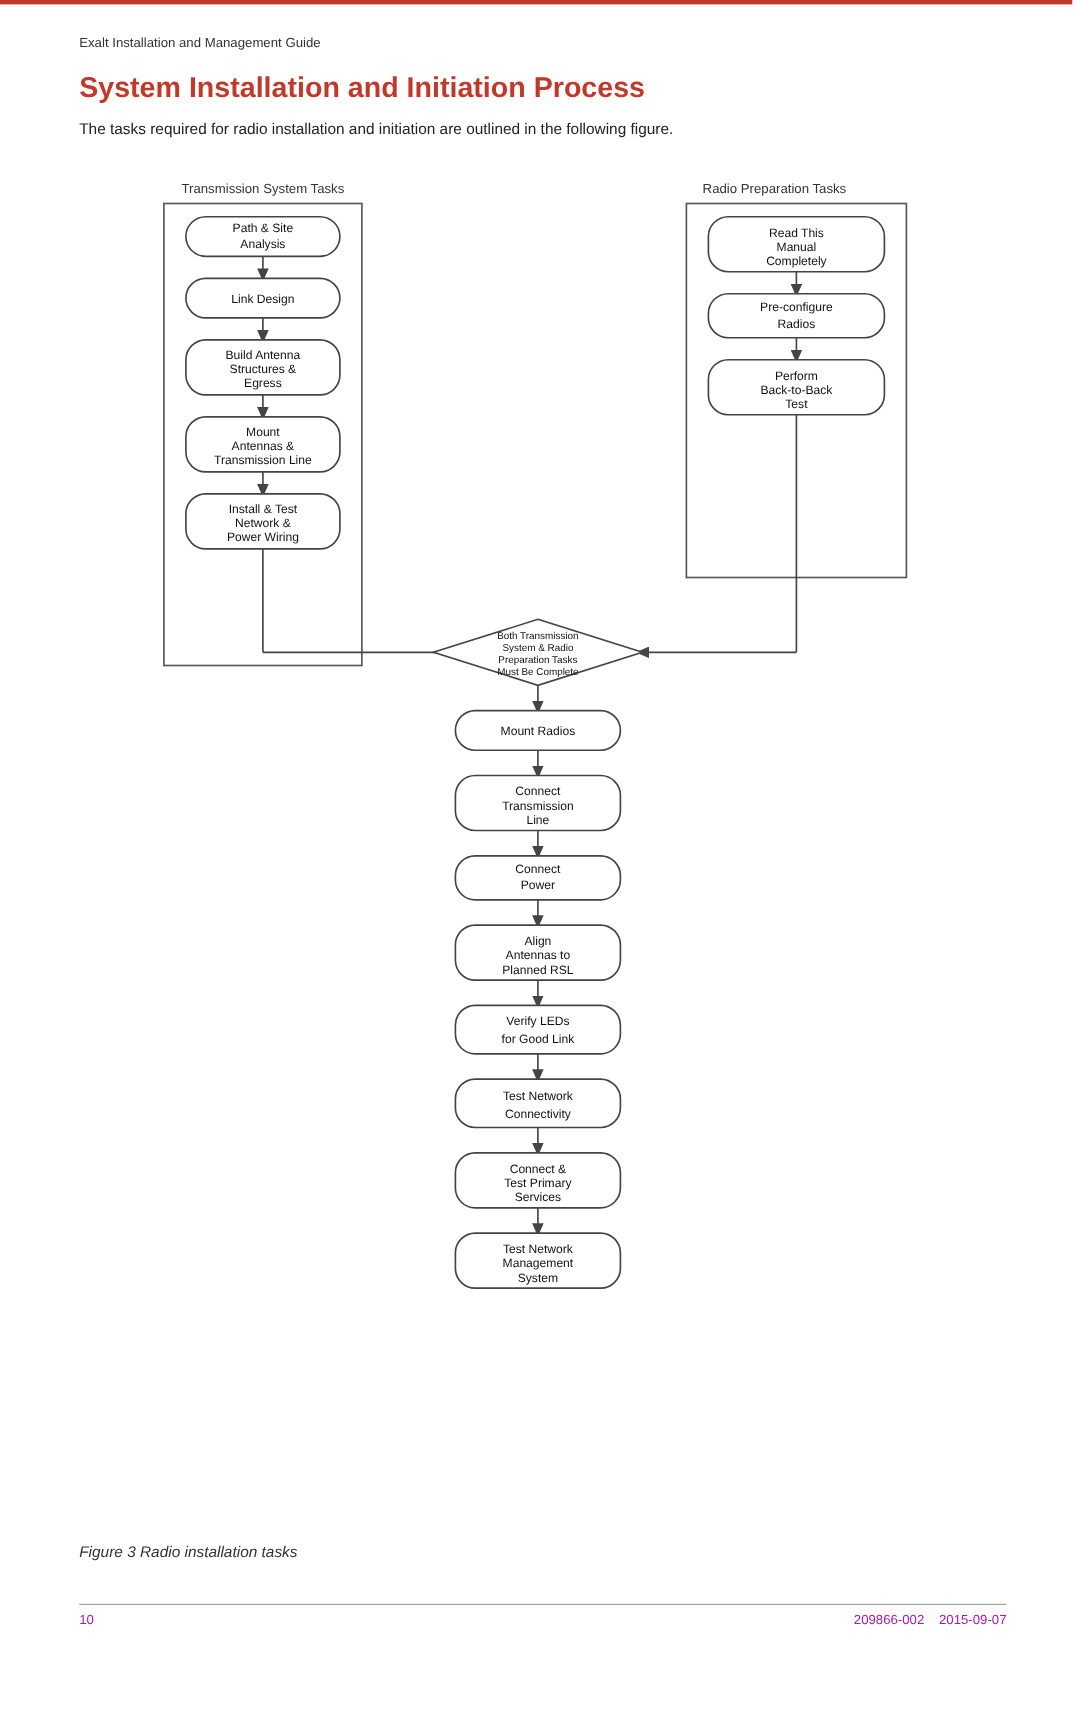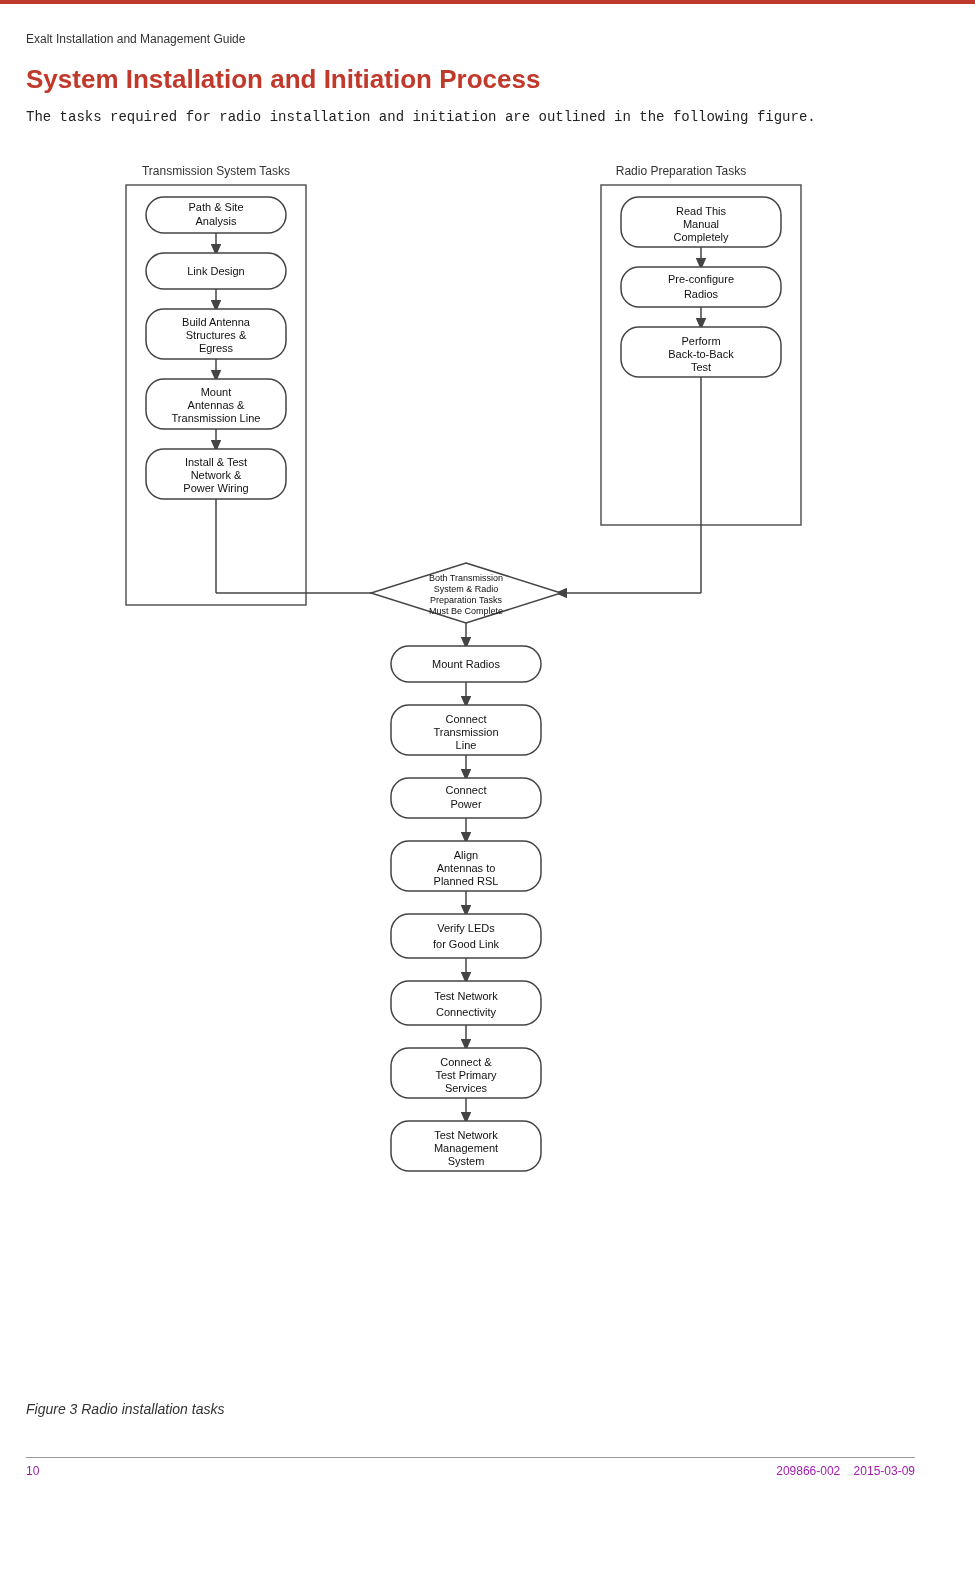--- a/index.html
+++ b/index.html
@@ -5,39 +5,38 @@
     * { box-sizing: border-box; margin: 0; padding: 0; }
     body {
       background: #fff;
       font-family: Arial, sans-serif;
       color: #000;
       width: 975px;
       min-height: 1578px;
       position: relative;
     }
     .page {
-      padding: 28px 60px 40px 26px;
+      padding: 28px 60px 40px 72px;
     }
     .header-line {
       font-size: 12px;
       color: #333;
       margin-bottom: 2px;
     }
     .page-title {
       font-size: 26px;
       font-weight: bold;
       color: #c0392b;
       margin-top: 18px;
       margin-bottom: 14px;
     }
     .intro-text {
       font-size: 14px;
       margin-bottom: 28px;
       color: #222;
-      font-family: Liberation Mono, monospace;
     }
 
     
     .diagram-svg-wrapper {
       width: 800px;
       margin: 0 auto;
       text-align: center;
     }
 
     .figure-caption {
@@ -202,16 +201,16 @@
     </svg>
   </div>
 
   <div class="figure-caption">Figure 3   Radio installation tasks</div>
 
   <div class="footer-row">
     <span>10</span>
     <div>
       <span>209866-002</span>
       &nbsp;&nbsp;
-      <span>2015-03-09</span>
+      <span>2015-09-07</span>
     </div>
   </div>
 </div>
 
 </body></html>

